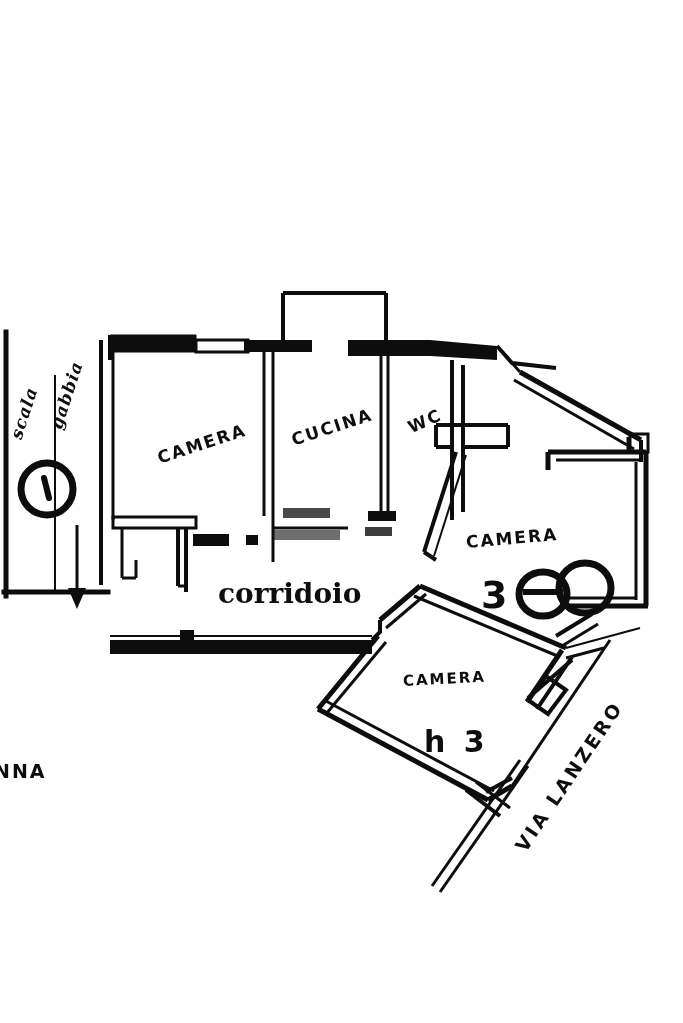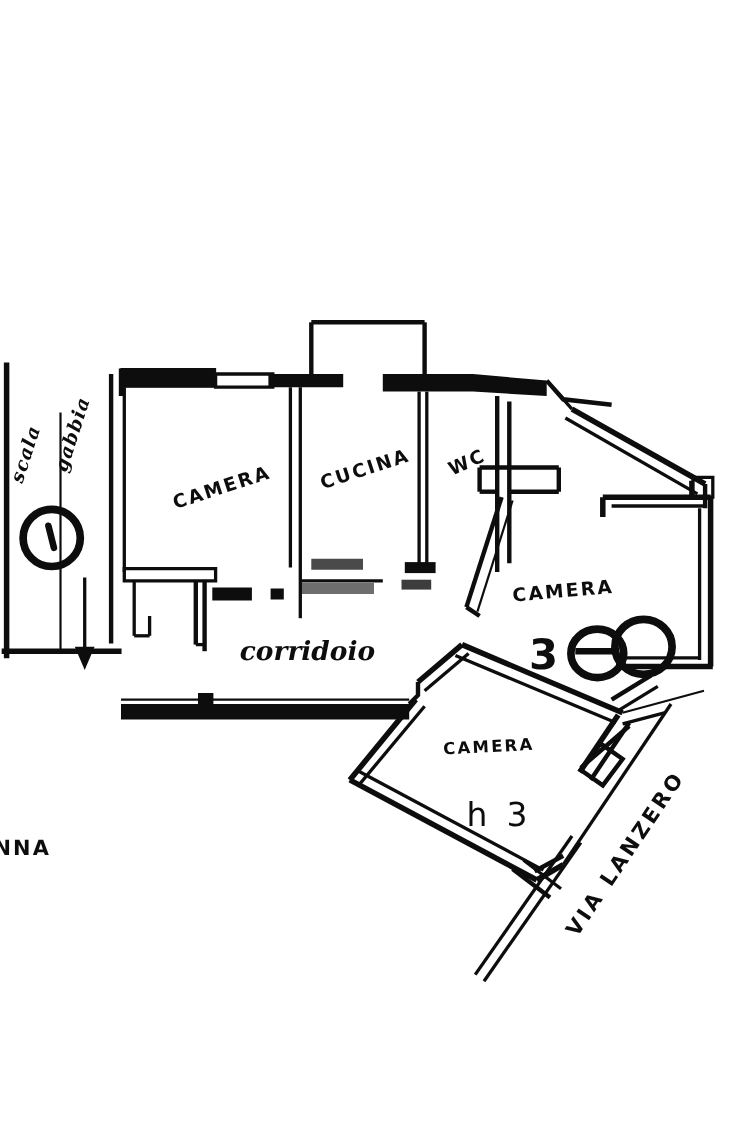--- a/index.html
+++ b/index.html
@@ -43,33 +43,32 @@
     letter-spacing: 2px;
     font-weight: 700;
   }
   .room-name-sm {
     font-size: 15px;
     letter-spacing: 2px;
     font-weight: 700;
   }
   .script {
     font-family: "DejaVu Serif", serif;
-    font-style: italic;
-    font-weight: 700;
-    font-size: 24px;
+    font-weight: 700;
+    font-size: 28px;
     letter-spacing: 0px;
   }
   .num-big {
     font-family: "DejaVu Sans", sans-serif;
     font-weight: 700;
     font-size: 38px;
   }
   .height-note {
     font-family: "DejaVu Sans", sans-serif;
-    font-weight: 400;
+    font-weight: 700;
     font-size: 30px;
     letter-spacing: 4px;
   }
   .street-name {
     font-size: 19px;
     letter-spacing: 3px;
     font-weight: 700;
   }
   .edge-note {
     font-size: 19px;

